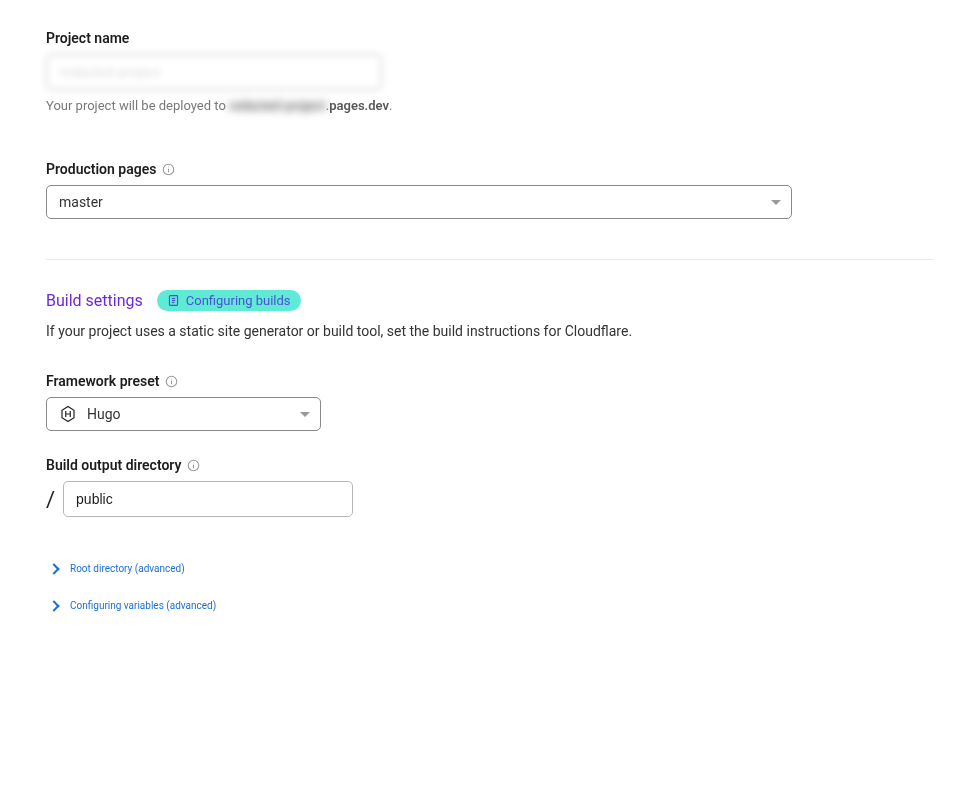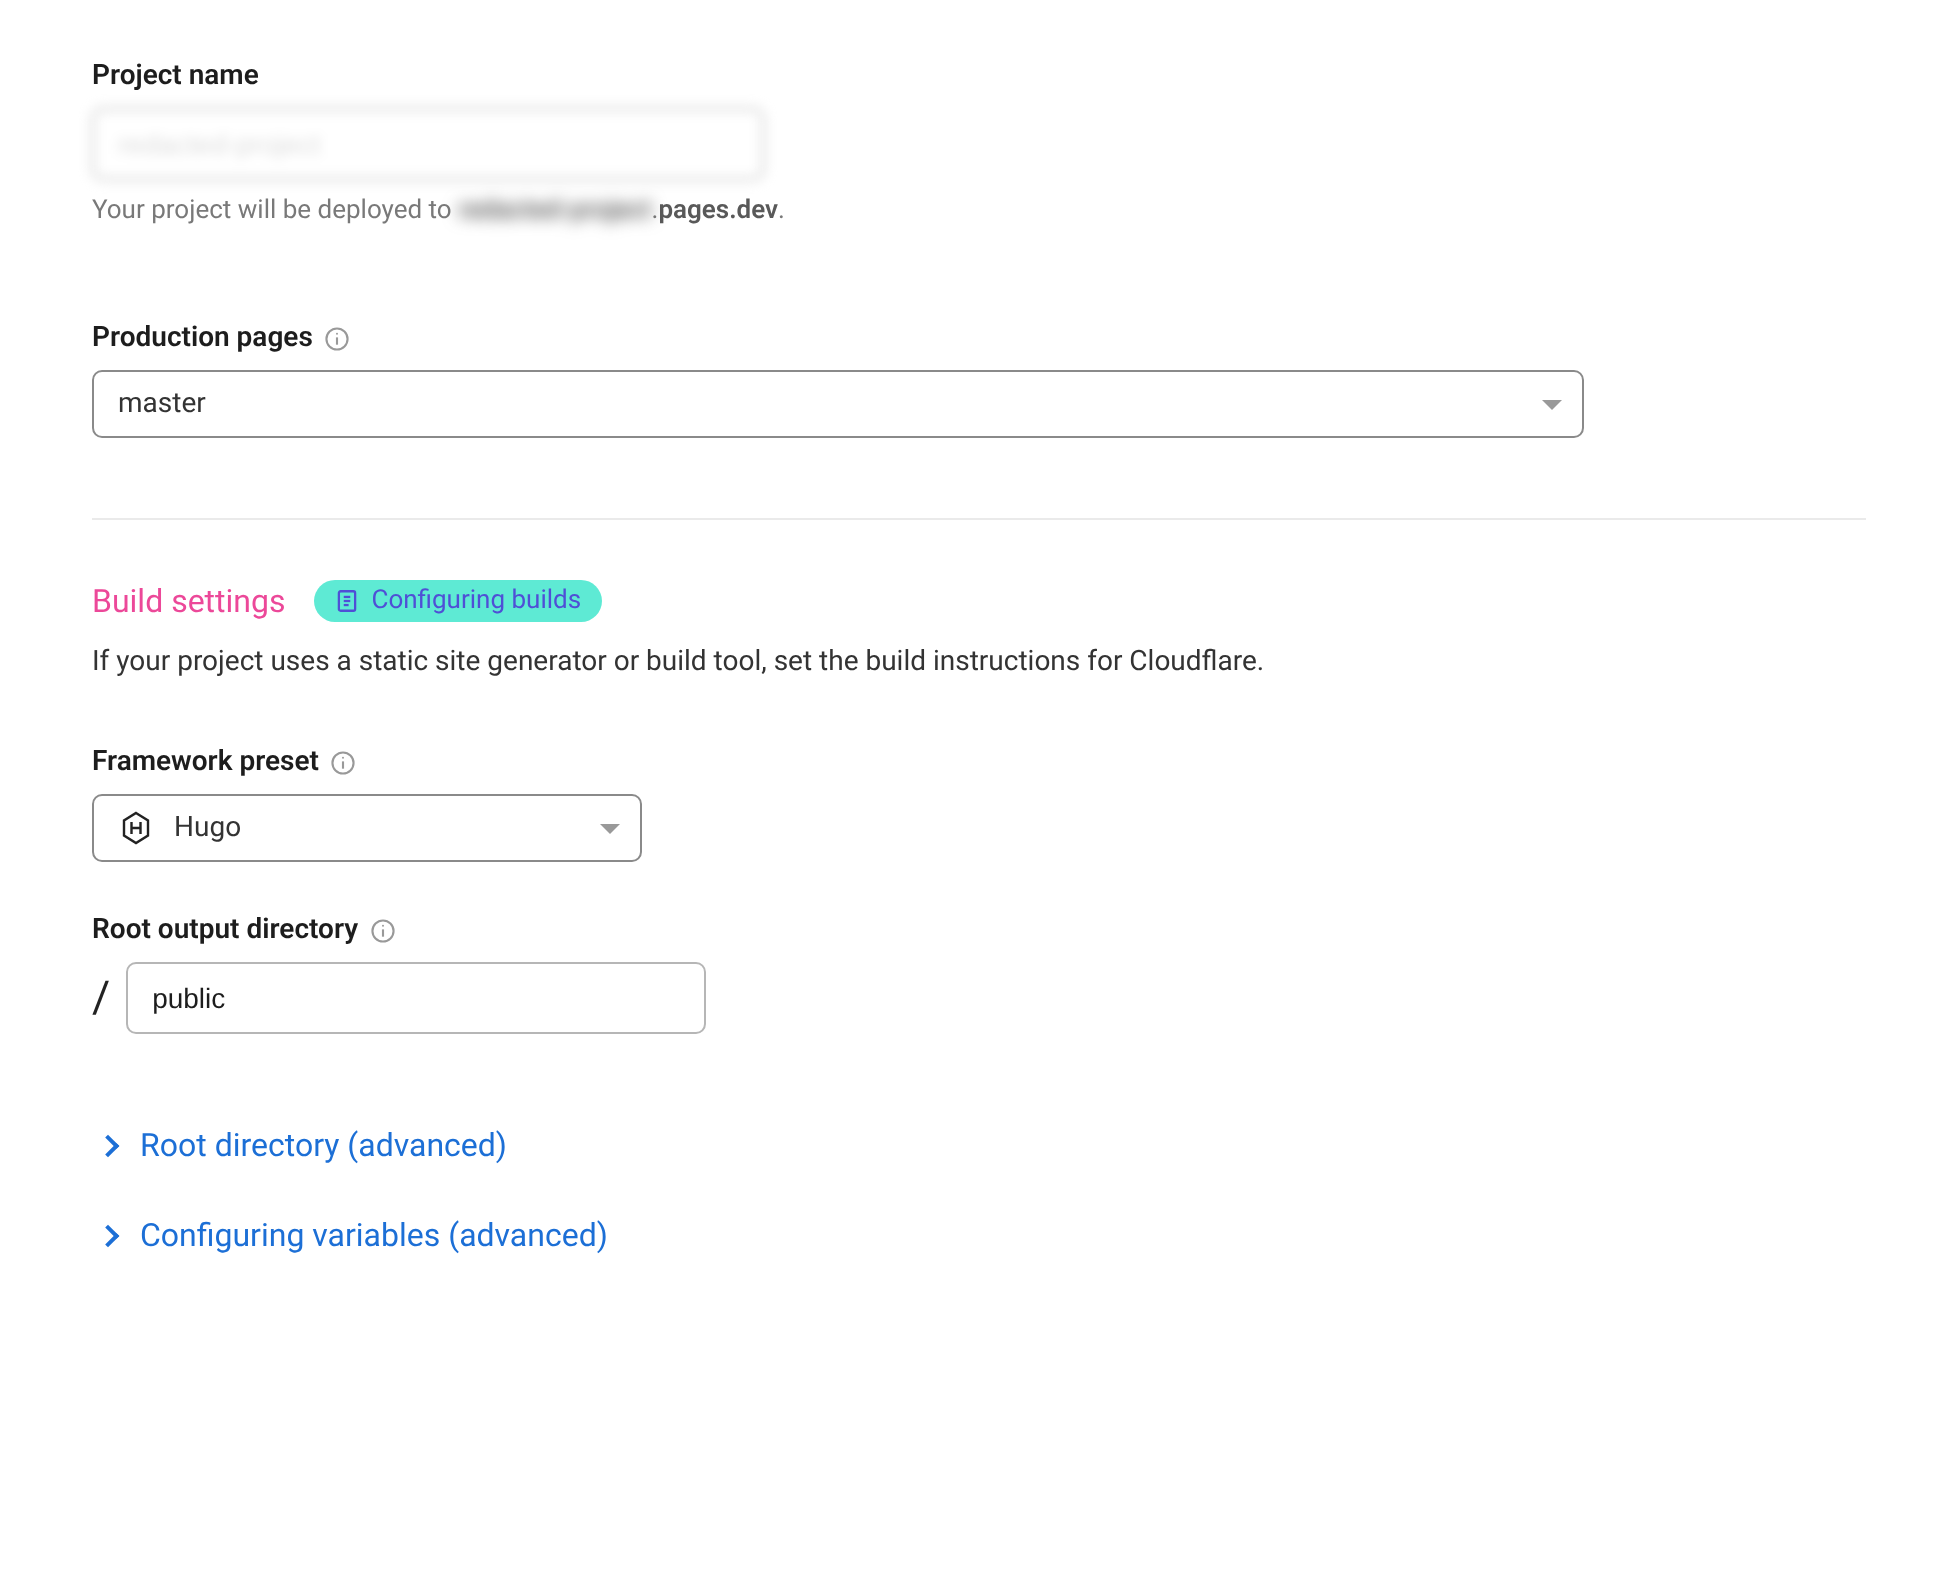--- a/index.html
+++ b/index.html
@@ -96,21 +96,21 @@
     }
     .section-header {
       display: flex;
       align-items: center;
       gap: 14px;
       margin-bottom: 12px;
     }
     .section-title {
       font-size: 16px;
       font-weight: 400;
-      color: #ec4899;
+      color: #6d28d9;
     }
     .badge-link {
       display: inline-flex;
       align-items: center;
       gap: 6px;
       background: #5eead4;
       color: #4f4fd6;
       font-size: 13px;
       padding: 3px 10px;
       border-radius: 12px;
@@ -139,21 +139,21 @@
     .slash {
       font-size: 22px;
       color: #222;
       font-weight: 400;
     }
     .expand-link {
       display: flex;
       align-items: center;
       gap: 12px;
       color: #1c6fd6;
-      font-size: 16px;
+      font-size: 10px;
       cursor: pointer;
       margin-bottom: 26px;
       padding-left: 4px;
     }
     .chevron-right {
       width: 8px;
       height: 8px;
       border-top: 2px solid #1c6fd6;
       border-right: 2px solid #1c6fd6;
       transform: rotate(45deg);
@@ -255,21 +255,21 @@
         </span>
         <span>Hugo</span>
       </div>
       <div class="triangle-down"></div>
     </div>
   </div>
 
 
   <div class="field-group">
     <div class="field-label">
-      <span>Root output directory</span>
+      <span>Build output directory</span>
       <span class="info-icon">
         <svg viewBox="0 0 16 16" fill="none" stroke="#999" stroke-width="1.3">
           <circle cx="8" cy="8" r="6.5"></circle>
           <line x1="8" y1="7" x2="8" y2="11.5"></line>
           <circle cx="8" cy="4.8" r="0.6" fill="#999" stroke="none"></circle>
         </svg>
       </span>
     </div>
     <div class="prefix-row">
       <span class="slash">/</span>

